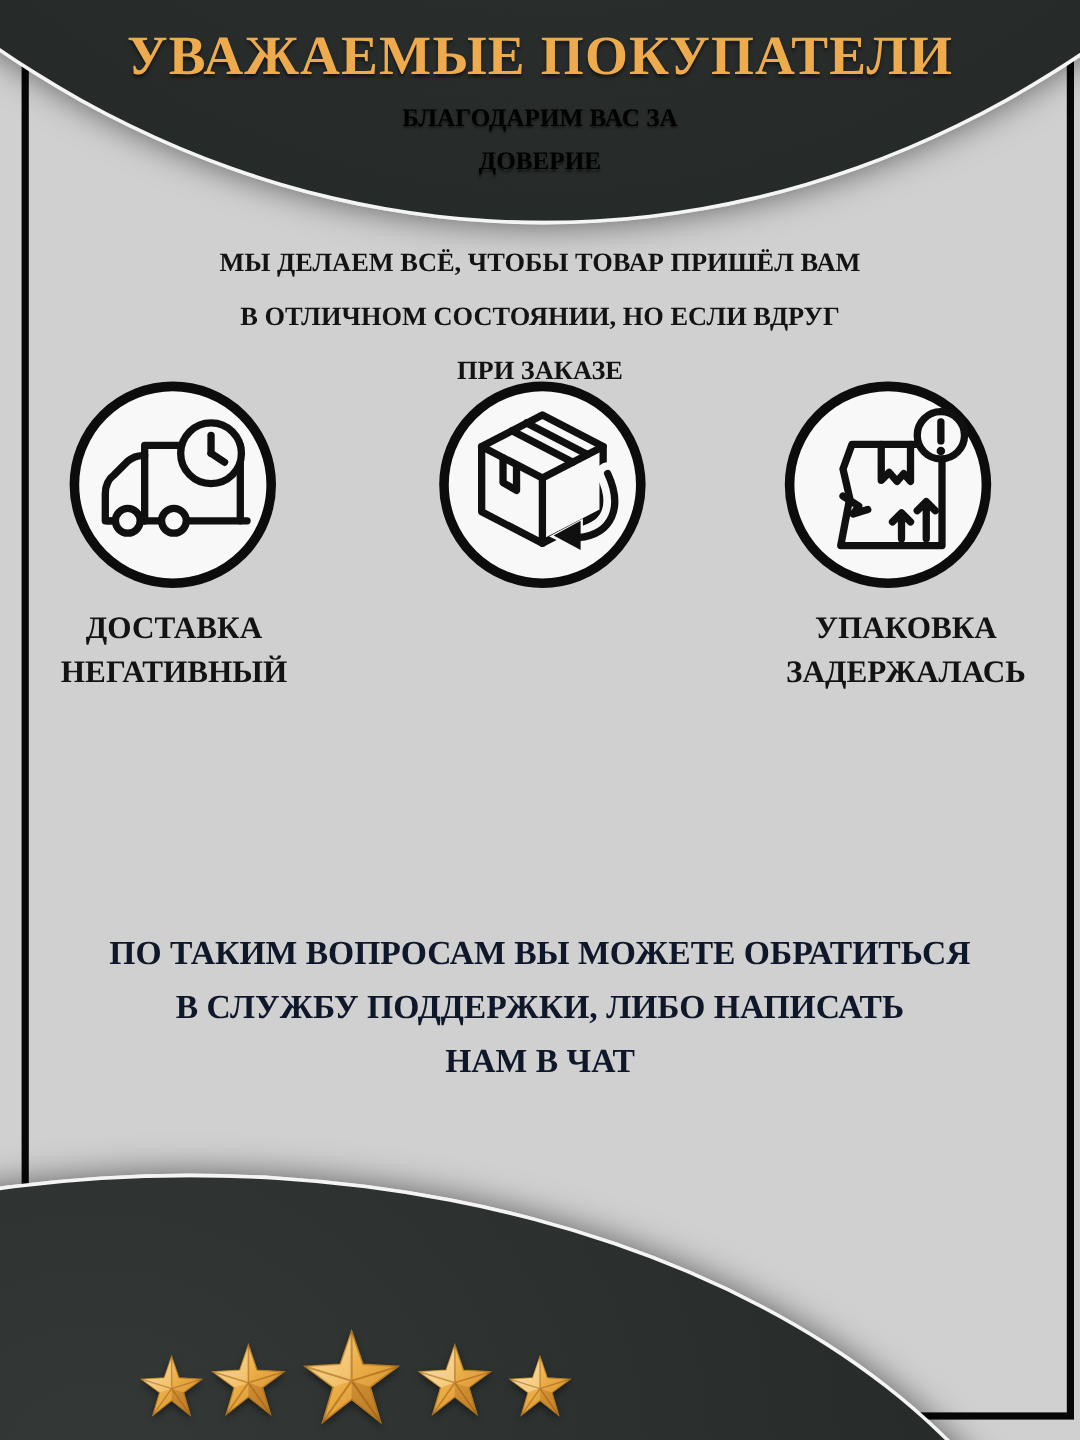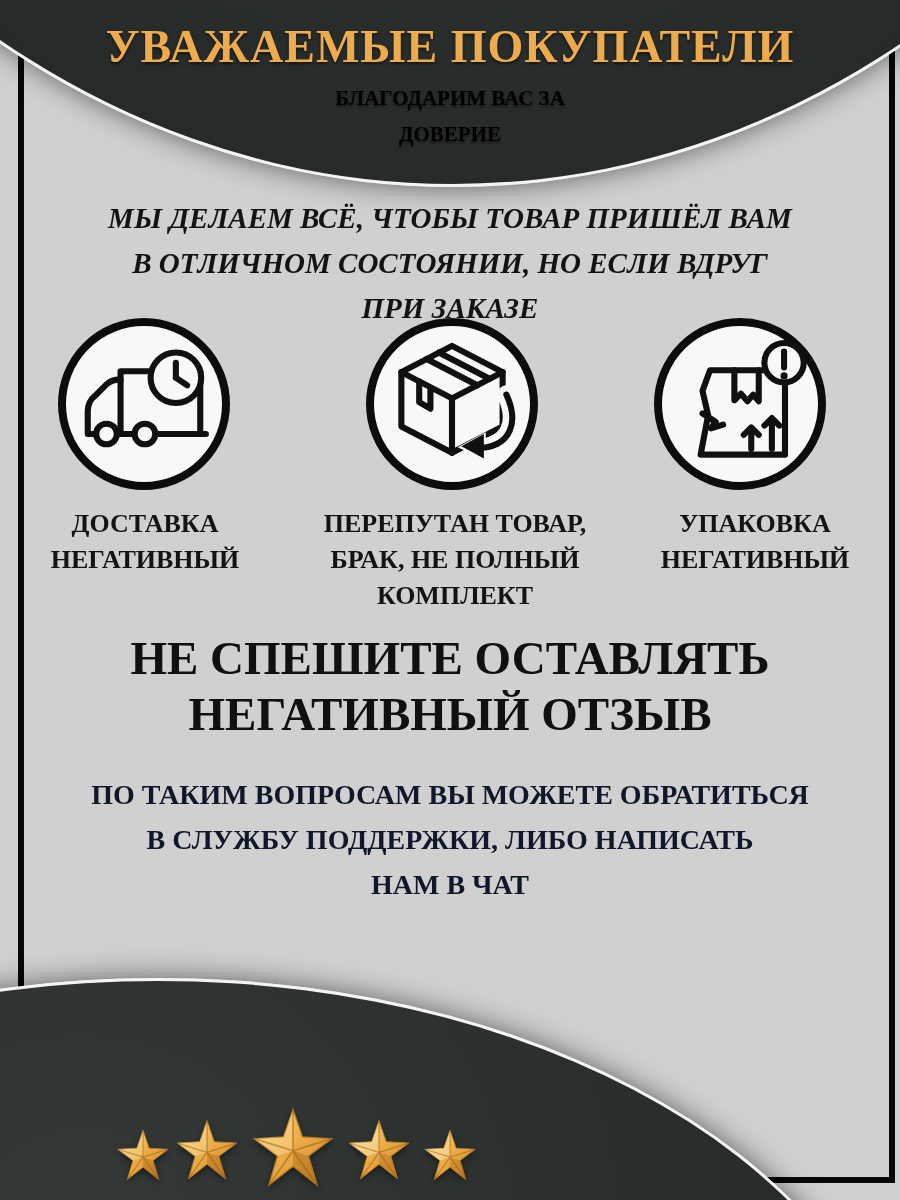--- a/index.html
+++ b/index.html
@@ -25,21 +25,21 @@
   }
   .arc-top{left:-450px;top:-1939px;width:1800px;height:2120px;}
   .arc-bottom{left:-595px;top:978px;width:1500px;height:960px;
     background:radial-gradient(ellipse at 45% 25%, #343937 0%, #282d2b 55%, #1e2221 100%);}
   
   .txt{position:absolute;z-index:3;text-align:center;white-space:pre-line;}
   .gold-title{left:0;width:900px;top:20px;font-size:46px;letter-spacing:1px;color:#EDAB4D;
     text-shadow:0 2px 3px rgba(0,0,0,.55);}
   .header-sub{left:260px;width:380px;top:80px;font-size:21px;line-height:36px;color:#000000;
     text-shadow:0 2px 2px rgba(0,0,0,.5);}
-  .intro{left:70px;width:760px;top:196px;font-size:29px;line-height:45px;color:#131313;font-style:italic;}
+  .intro{left:70px;width:760px;top:196px;font-size:22px;line-height:45px;color:#131313;}
   .issue-label{top:506px;font-size:26px;line-height:36px;color:#131313;}
   .issue-label.l1{left:15px;width:260px;}
   .issue-label.l2{left:305px;width:300px;}
   .issue-label.l3{left:625px;width:260px;}
   .warning-title{left:130px;width:640px;top:630px;font-size:47px;line-height:56px;color:#101010;}
   .warning-text{left:55px;width:790px;top:772px;font-size:28px;line-height:45px;color:#0f172a;}
   .footer-text{left:10px;width:515px;top:1016px;font-size:34px;line-height:46px;color:#fbfbfb;
     text-shadow:0 2px 2px rgba(0,0,0,.5);}
   
   .issue-circle{
@@ -122,28 +122,23 @@
       <path class="ic" d="M92,128 V106 M84,113 L92,105 L100,113" stroke-width="5.5"></path>
       <path class="ic" d="M114,128 V96 M106,103 L114,95 L122,103" stroke-width="5.5"></path>
       <circle class="ic-fill" cx="127" cy="36" r="21" stroke-width="5.5"></circle>
       <path class="ic" d="M127,24 V41" stroke-width="7"></path>
       <circle cx="127" cy="50" r="3.8" fill="#101010"></circle>
     </svg>
   </div>
 
   <div class="txt issue-label l1">ДОСТАВКА
 НЕГАТИВНЫЙ</div>
-  <div class="txt issue-label l2">ПЕРЕПУТАН ТОВАР,
-БРАК, НЕ ПОЛНЫЙ
-КОМПЛЕКТ</div>
   <div class="txt issue-label l3">УПАКОВКА
-НЕГАТИВНЫЙ</div>
+ЗАДЕРЖАЛАСЬ</div>
 
-  <div class="txt warning-title">НЕ СПЕШИТЕ ОСТАВЛЯТЬ
-НЕГАТИВНЫЙ ОТЗЫВ</div>
   <div class="txt warning-text">ПО ТАКИМ ВОПРОСАМ ВЫ МОЖЕТЕ ОБРАТИТЬСЯ
 В СЛУЖБУ ПОДДЕРЖКИ, ЛИБО НАПИСАТЬ
 НАМ В ЧАТ</div>
 
 
   <svg class="star star-1" viewBox="0 0 100 100">
     <polygon points="50,4 61,36 95,38 68,58 78,92 50,70 22,92 32,58 5,38 39,36" fill="url(#goldGrad)" stroke="#b97f22" stroke-width="1.5"></polygon>
     <polygon points="50,4 39,36 5,38 32,58 50,52" fill="rgba(255,236,185,0.32)"></polygon>
     <polygon points="68,58 78,92 50,70 50,52" fill="rgba(140,75,10,0.28)"></polygon>
     <path d="M50,52 L50,4 M50,52 L95,38 M50,52 L78,92 M50,52 L22,92 M50,52 L5,38" stroke="rgba(150,85,15,0.5)" stroke-width="2" fill="none"></path>

